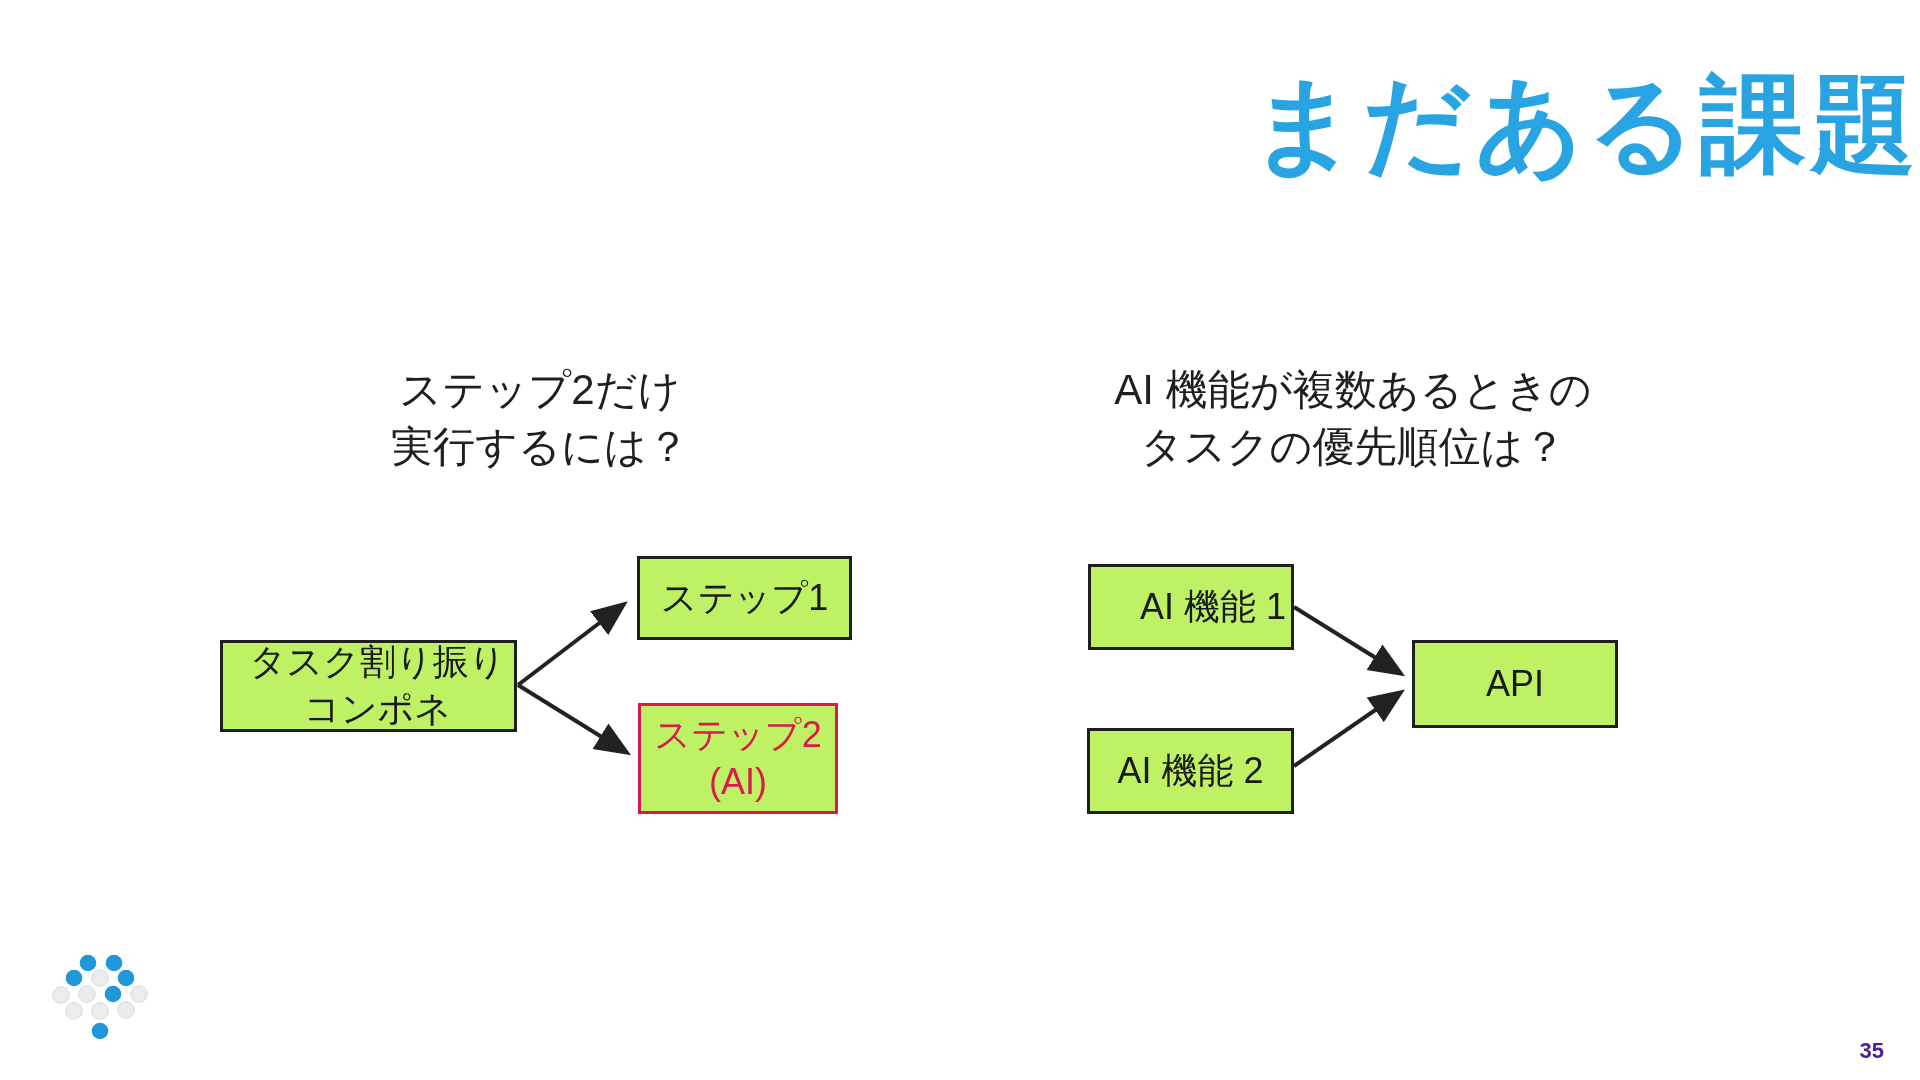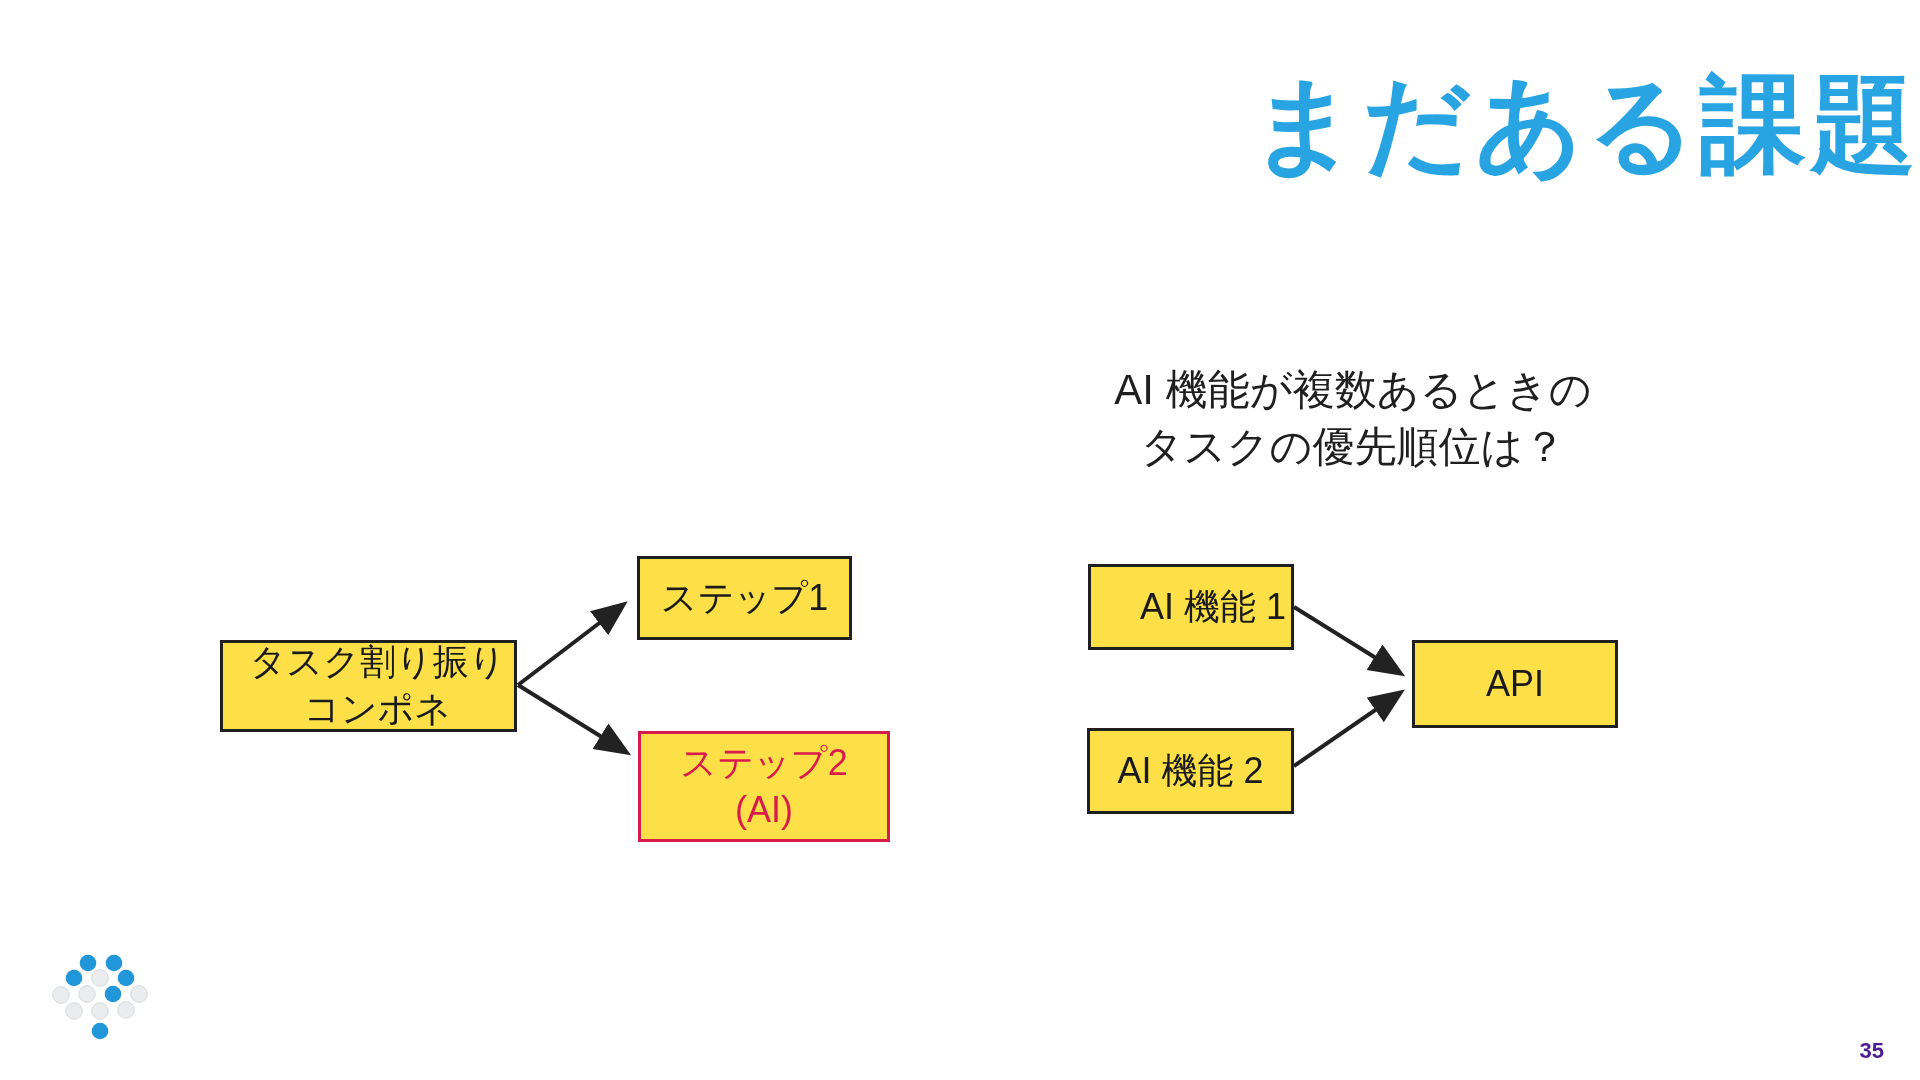--- a/index.html
+++ b/index.html
@@ -27,33 +27,33 @@
     line-height:1.35;
     text-align:center;
     white-space:pre-line;
     color:#1f1f1f;
   }
   .q-left{left:240px;top:362px;width:600px;}
   .q-right{left:1053px;top:362px;width:600px;}
   .box{
     position:absolute;
     border:3px solid #1f1f1f;
-    background:#fde047;
+    background:#bef264;
     display:flex;
     align-items:center;
     justify-content:center;
     text-align:center;
     font-size:36px;
     line-height:1.3;
     white-space:pre-line;
     box-sizing:border-box;
   }
   .box-source{left:220px;top:640px;width:297px;height:92px;padding-left:18px;}
   .box-step1{left:637px;top:556px;width:215px;height:84px;}
-  .box-step2{left:638px;top:703px;width:252px;height:111px;margin-top:28px;}
+  .box-step2{left:638px;top:703px;width:200px;height:111px;}
   .box-ai1{left:1088px;top:564px;width:206px;height:86px;padding-left:44px;}
   .box-ai2{left:1087px;top:728px;width:207px;height:86px;}
   .box-api{left:1412px;top:640px;width:206px;height:88px;}
   .arrow-layer{
     position:absolute;
     left:0;top:0;width:1920px;height:1080px;
     pointer-events:none;
   }
   .logo{
     position:absolute;
@@ -68,20 +68,22 @@
     color:#4c1d95;
   }
 </style>
 </head>
 <body>
 
 <div class="slide">
 
   <div class="title" style="color: rgb(41, 164, 226);">まだある課題</div>
 
+  <div class="question q-left">ステップ2だけ
+実行するには？</div>
   <div class="question q-right">AI 機能が複数あるときの
 タスクの優先順位は？</div>
 
   <svg class="arrow-layer" viewBox="0 0 1920 1080">
     <defs>
       <marker id="ah" viewBox="0 0 12 10" refX="10" refY="5" markerWidth="9" markerHeight="8" orient="auto">
         <path d="M0,0 L12,5 L0,10 z" fill="#222222"></path>
       </marker>
     </defs>
     <line x1="518" y1="685" x2="623" y2="605" stroke="#222222" stroke-width="4" marker-end="url(#ah)"></line>

